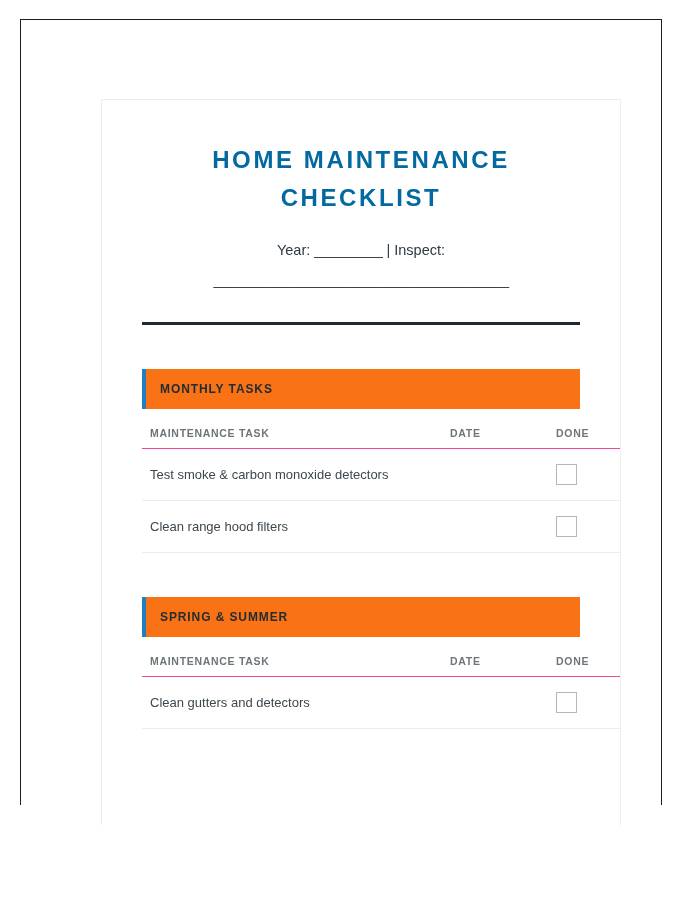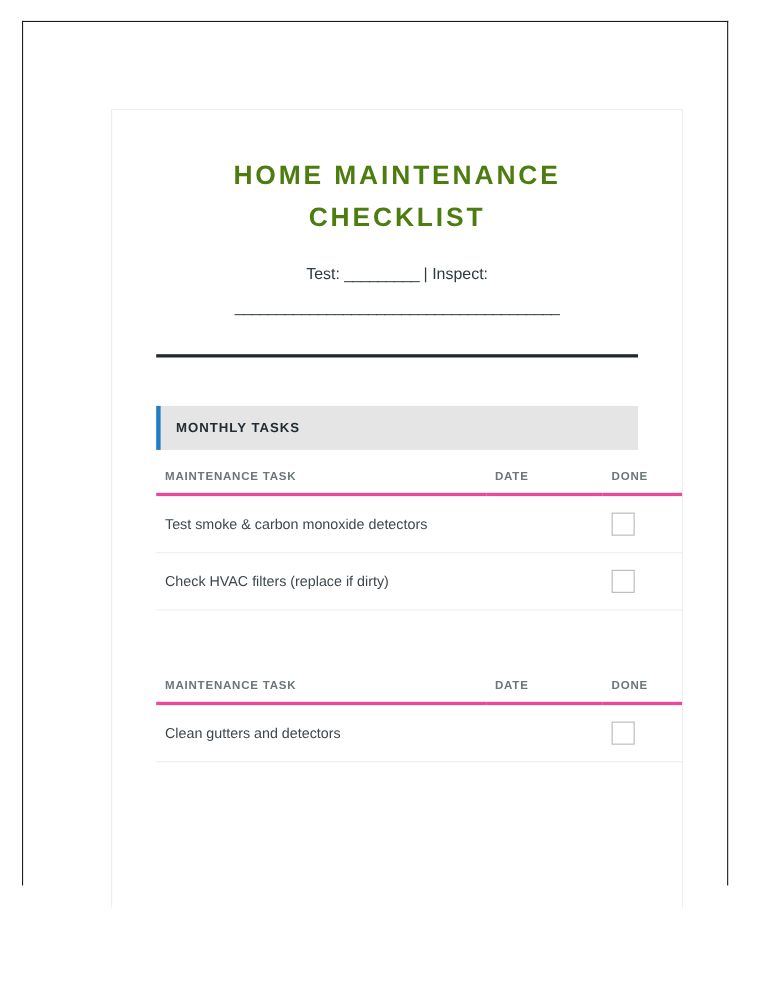--- a/index.html
+++ b/index.html
@@ -52,21 +52,21 @@
   }
 
   
   .doc-title {
     margin: 0;
     padding-top: 41px;
     font-size: 24px;
     font-weight: bold;
     letter-spacing: 2.6px;
     line-height: 38px;
-    color: #4d7c0f;
+    color: #0369a1;
     text-align: center;
   }
 
   .meta-line {
     margin: 0;
     padding-top: 18px;
     font-size: 14.5px;
     line-height: 30px;
     color: #2e3a40;
     text-align: center;
@@ -85,21 +85,21 @@
 
   
   .section {
     margin-top: 44px;
   }
   .section:first-of-type {
     margin-top: 44px;
   }
 
   .section-head {
-    background: #e5e5e5;
+    background: #f97316;
     border-left: 4px solid #1f7fc4;
     height: 40px;
     display: flex;
     align-items: center;
     padding-left: 14px;
     box-sizing: border-box;
   }
   .section-head-label {
     font-size: 12px;
     font-weight: bold;
@@ -113,21 +113,21 @@
     border-collapse: collapse;
     table-layout: fixed;
   }
   .tbl th {
     font-size: 10.5px;
     font-weight: bold;
     letter-spacing: 0.7px;
     color: #6d757a;
     text-align: left;
     padding: 18px 0 9px 8px;
-    border-bottom: 3px solid #ec4899;
+    border-bottom: 1px solid #ec4899;
   }
   .tbl td {
     font-size: 13px;
     color: #3d474d;
     padding: 15px 0 15px 8px;
     border-bottom: 1px solid #eceded;
     vertical-align: middle;
     margin-top: 28px;
   }
   .col-task  { width: 292px; }
@@ -154,21 +154,21 @@
 <div class="viewport">
 
   <div class="outer-frame">
 
     <div class="page-card">
       <div class="page-inner">
 
         <h1 class="doc-title">HOME MAINTENANCE CHECKLIST</h1>
 
         <p class="meta-line">
-          <span>Test:</span>
+          <span>Year:</span>
           <span class="blank">_________</span>
           <span>| Inspect:</span>
           <span class="blank">_______________________________________</span>
         </p>
 
         <div class="heavy-rule"></div>
 
         <div id="sections-root">
             <div class="section">
               <div class="section-head">
@@ -182,28 +182,31 @@
                     <th class="col-done th-done">DONE</th>
                   </tr>
                 </thead>
                 <tbody>
                   <tr>
                     <td class="col-task">Test smoke &amp; carbon monoxide detectors</td>
                     <td class="col-date td-date"></td>
                     <td class="col-done td-done"><span class="checkbox"></span></td>
                   </tr>
                   <tr>
-                    <td class="col-task">Check HVAC filters (replace if dirty)</td>
+                    <td class="col-task">Clean range hood filters</td>
                     <td class="col-date td-date"></td>
                     <td class="col-done td-done"><span class="checkbox"></span></td>
                   </tr>
                 </tbody>
               </table>
             </div>
             <div class="section">
+              <div class="section-head">
+                <span class="section-head-label">SPRING &amp; SUMMER</span>
+              </div>
               <table class="tbl">
                 <thead>
                   <tr>
                     <th class="col-task">MAINTENANCE TASK</th>
                     <th class="col-date th-date">DATE</th>
                     <th class="col-done th-done">DONE</th>
                   </tr>
                 </thead>
                 <tbody>
                   <tr>

